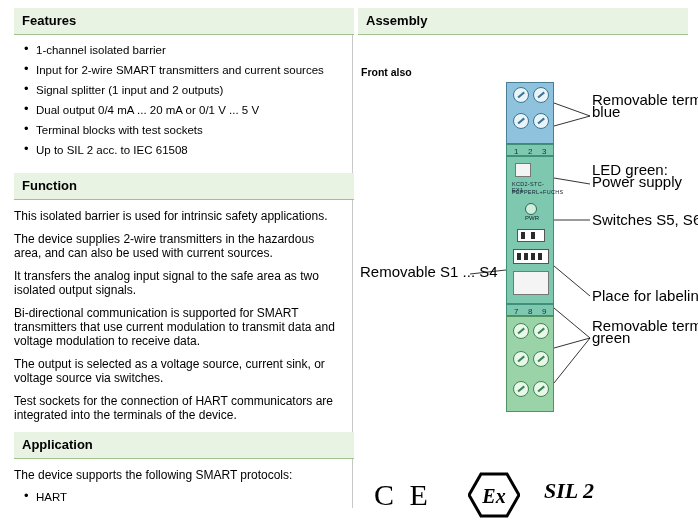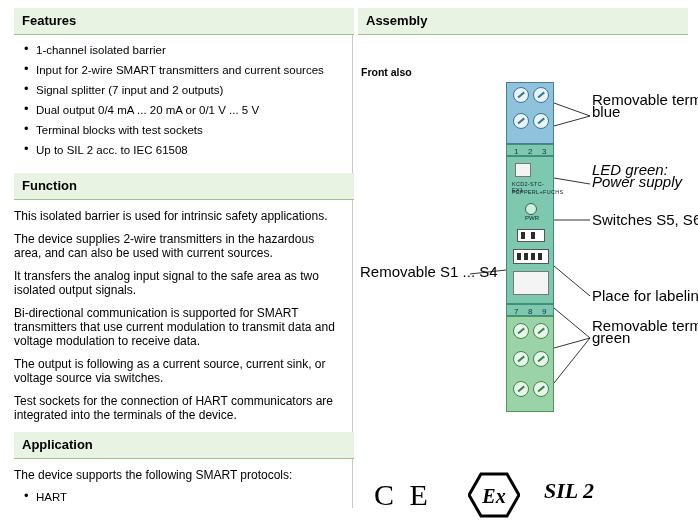--- a/index.html
+++ b/index.html
@@ -133,34 +133,34 @@
 <div class="page">
 
   <div class="divider"></div>
 
   <div class="col-left">
 
     <div class="sec-head">Features</div>
     <ul class="bullets">
       <li>1-channel isolated barrier</li>
       <li>Input for 2-wire SMART transmitters and current sources</li>
-      <li>Signal splitter (7 input and 2 outputs)</li>
+      <li>Signal splitter (1 input and 2 outputs)</li>
       <li>Dual output 0/4 mA ... 20 mA or 0/1 V ... 5 V</li>
       <li>Terminal blocks with test sockets</li>
       <li>Up to SIL 2 acc. to IEC 61508</li>
     </ul>
 
     <div class="block-gap"></div>
 
     <div class="sec-head">Function</div>
     <div class="para">This isolated barrier is used for intrinsic safety applications.</div>
     <div class="para">The device supplies 2-wire transmitters in the hazardous area, and can also be used with current sources.</div>
     <div class="para">It transfers the analog input signal to the safe area as two isolated output signals.</div>
     <div class="para">Bi-directional communication is supported for SMART transmitters that use current modulation to transmit data and voltage modulation to receive data.</div>
-    <div class="para">The output is following as a current source, current sink, or voltage source via switches.</div>
+    <div class="para">The output is selected as a voltage source, current sink, or voltage source via switches.</div>
     <div class="para">Test sockets for the connection of HART communicators are integrated into the terminals of the device.</div>
 
     <div class="block-gap"></div>
 
     <div class="sec-head">Application</div>
     <div class="para">The device supports the following SMART protocols:</div>
     <ul class="bullets">
       <li>HART</li>
 
     </ul>
@@ -254,21 +254,21 @@
             <div class="screw"></div>
           </div>
         <div class="term g" style="left:26px;top:64px;">
             <div class="screw"></div>
           </div>
       </div>
     </div>
 
     <div class="callout" style="left:234px;top:86px;white-space:pre;">Removable terminals
 blue</div>
-    <div class="callout" style="left:234px;top:156px;white-space:pre;font-style:italic;">LED green:
+    <div class="callout" style="left:234px;top:156px;white-space:pre;">LED green:
 Power supply</div>
     <div class="callout" style="left:234px;top:206px;white-space:pre;">Switches S5, S6</div>
     <div class="callout" style="left:234px;top:282px;white-space:pre;">Place for labeling</div>
     <div class="callout" style="left:234px;top:312px;white-space:pre;">Removable terminals
 green</div>
     <div class="callout left" style="left:2px;top:258px;width:106px;white-space:pre;">Removable S1 ... S4</div>
   </div>
 
   <div class="marks">
     <div class="ce">C E</div>

